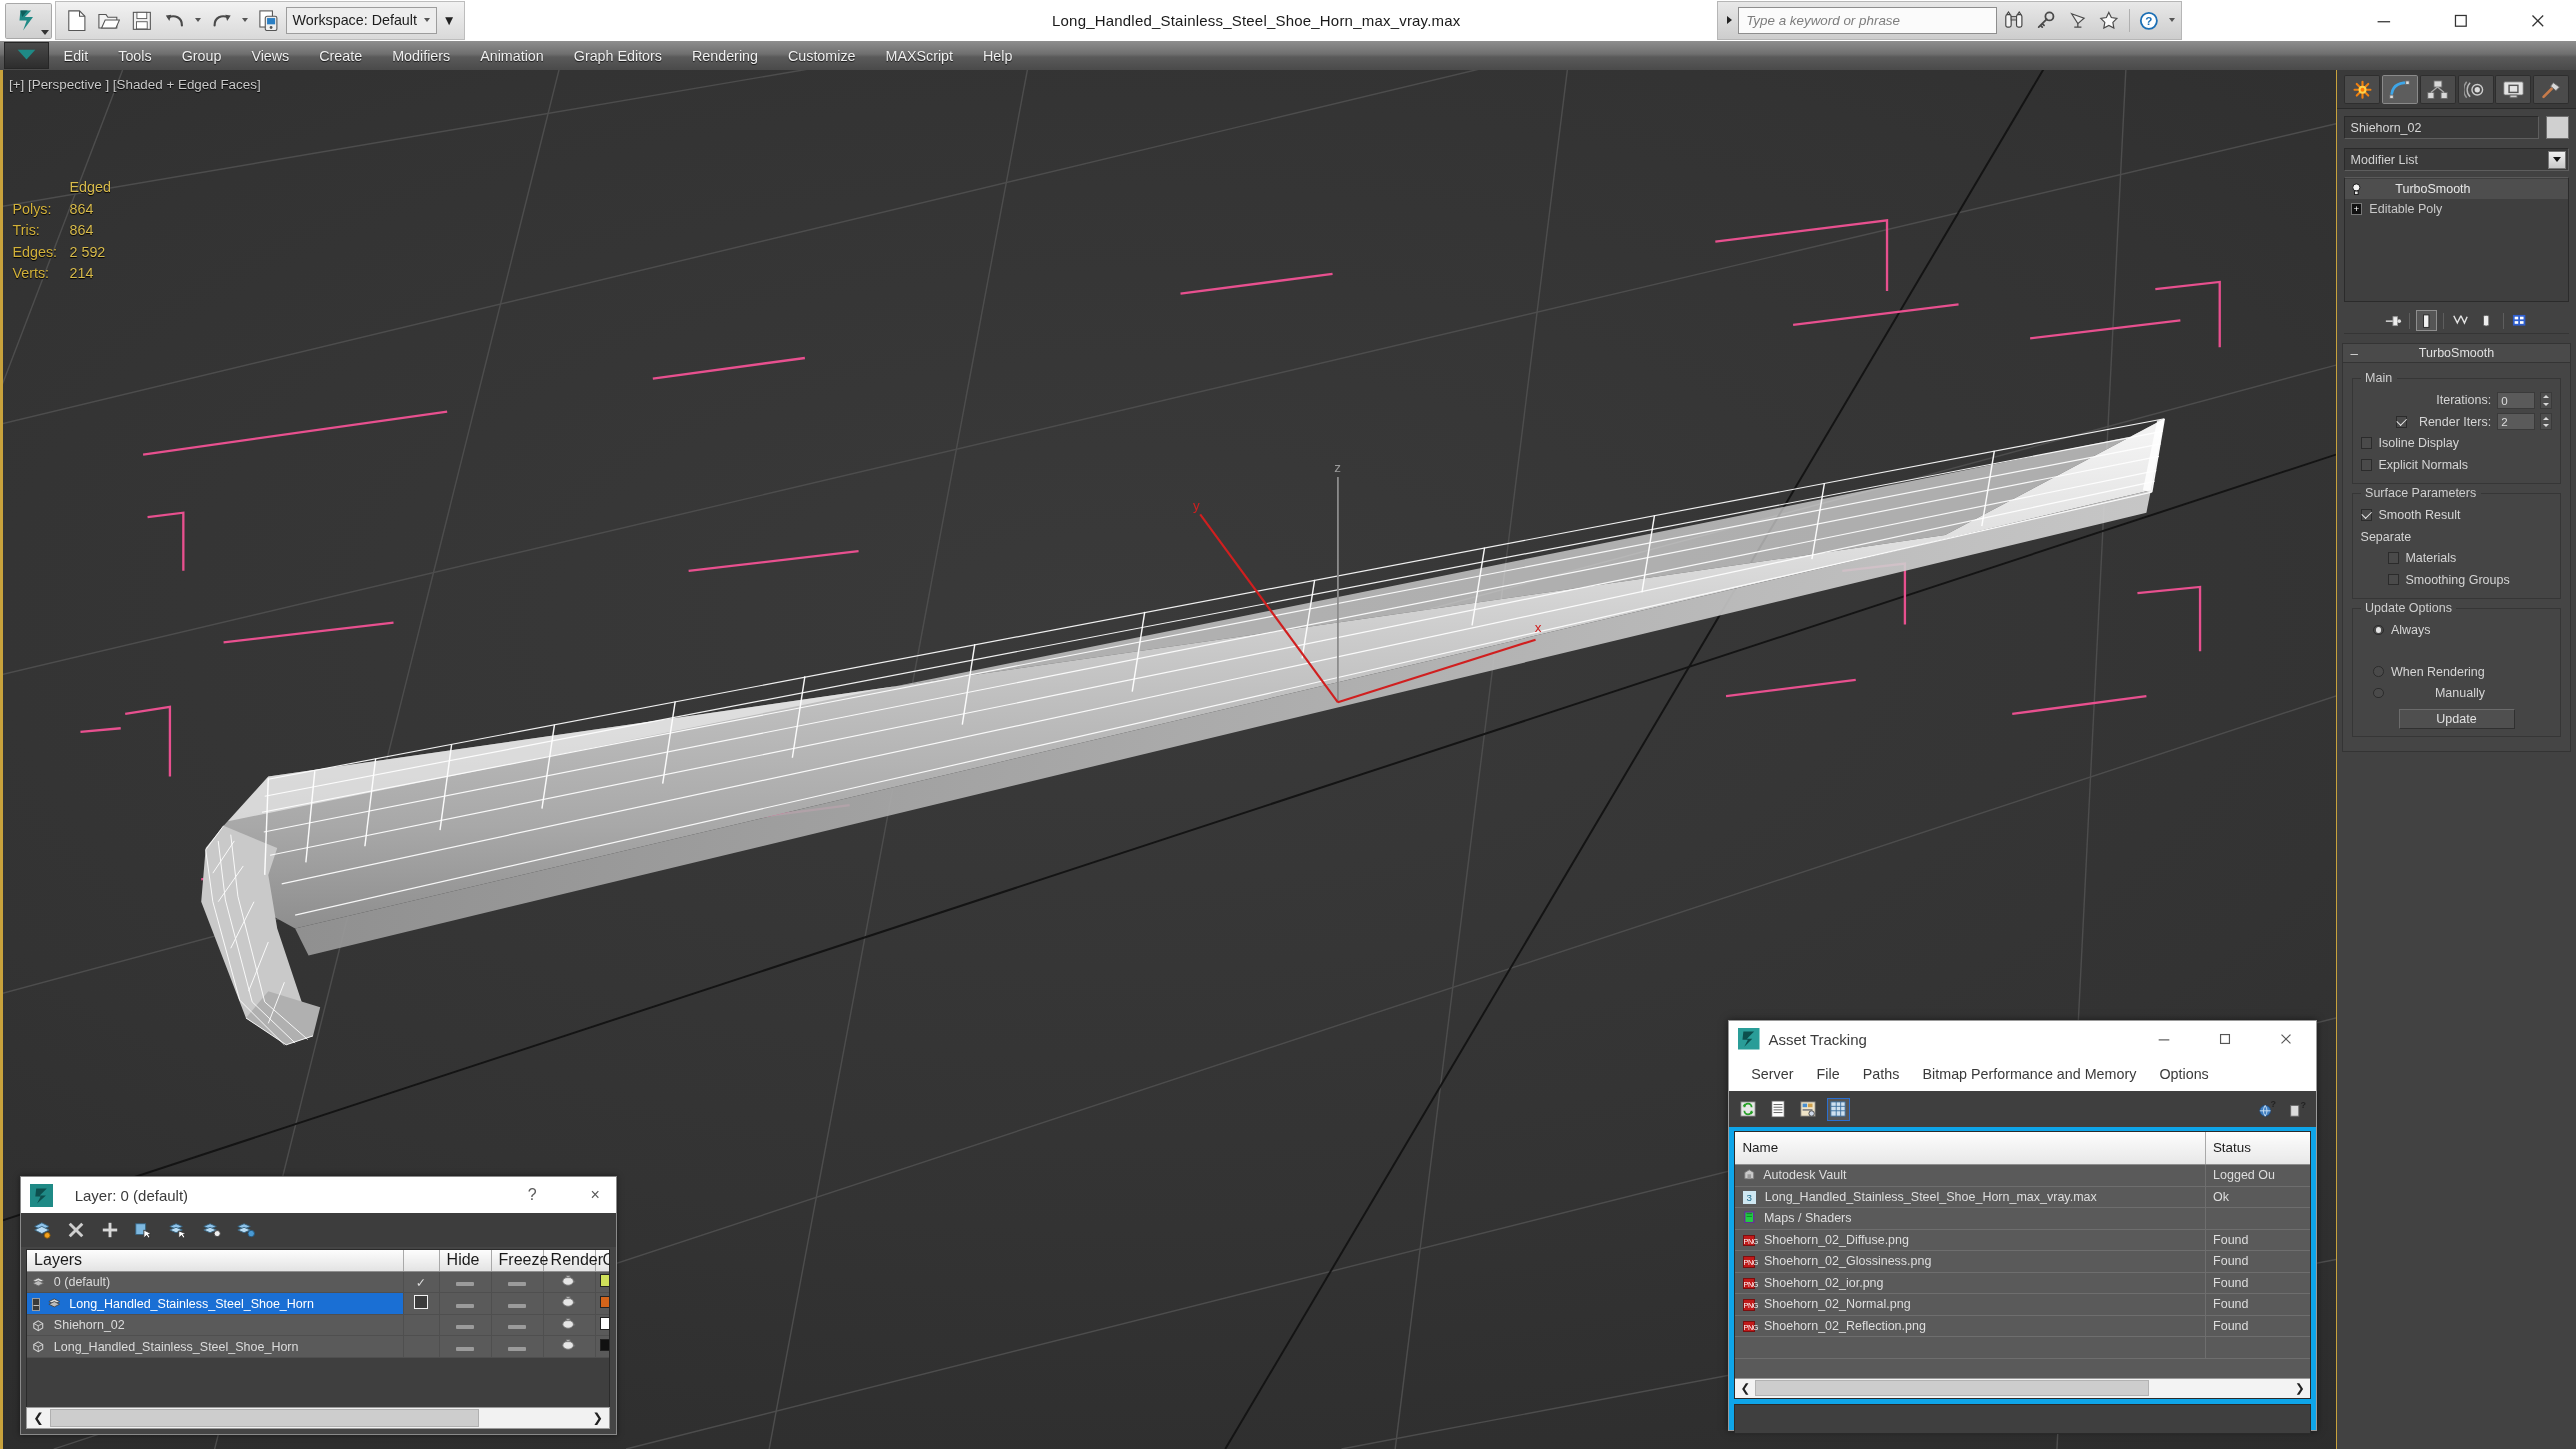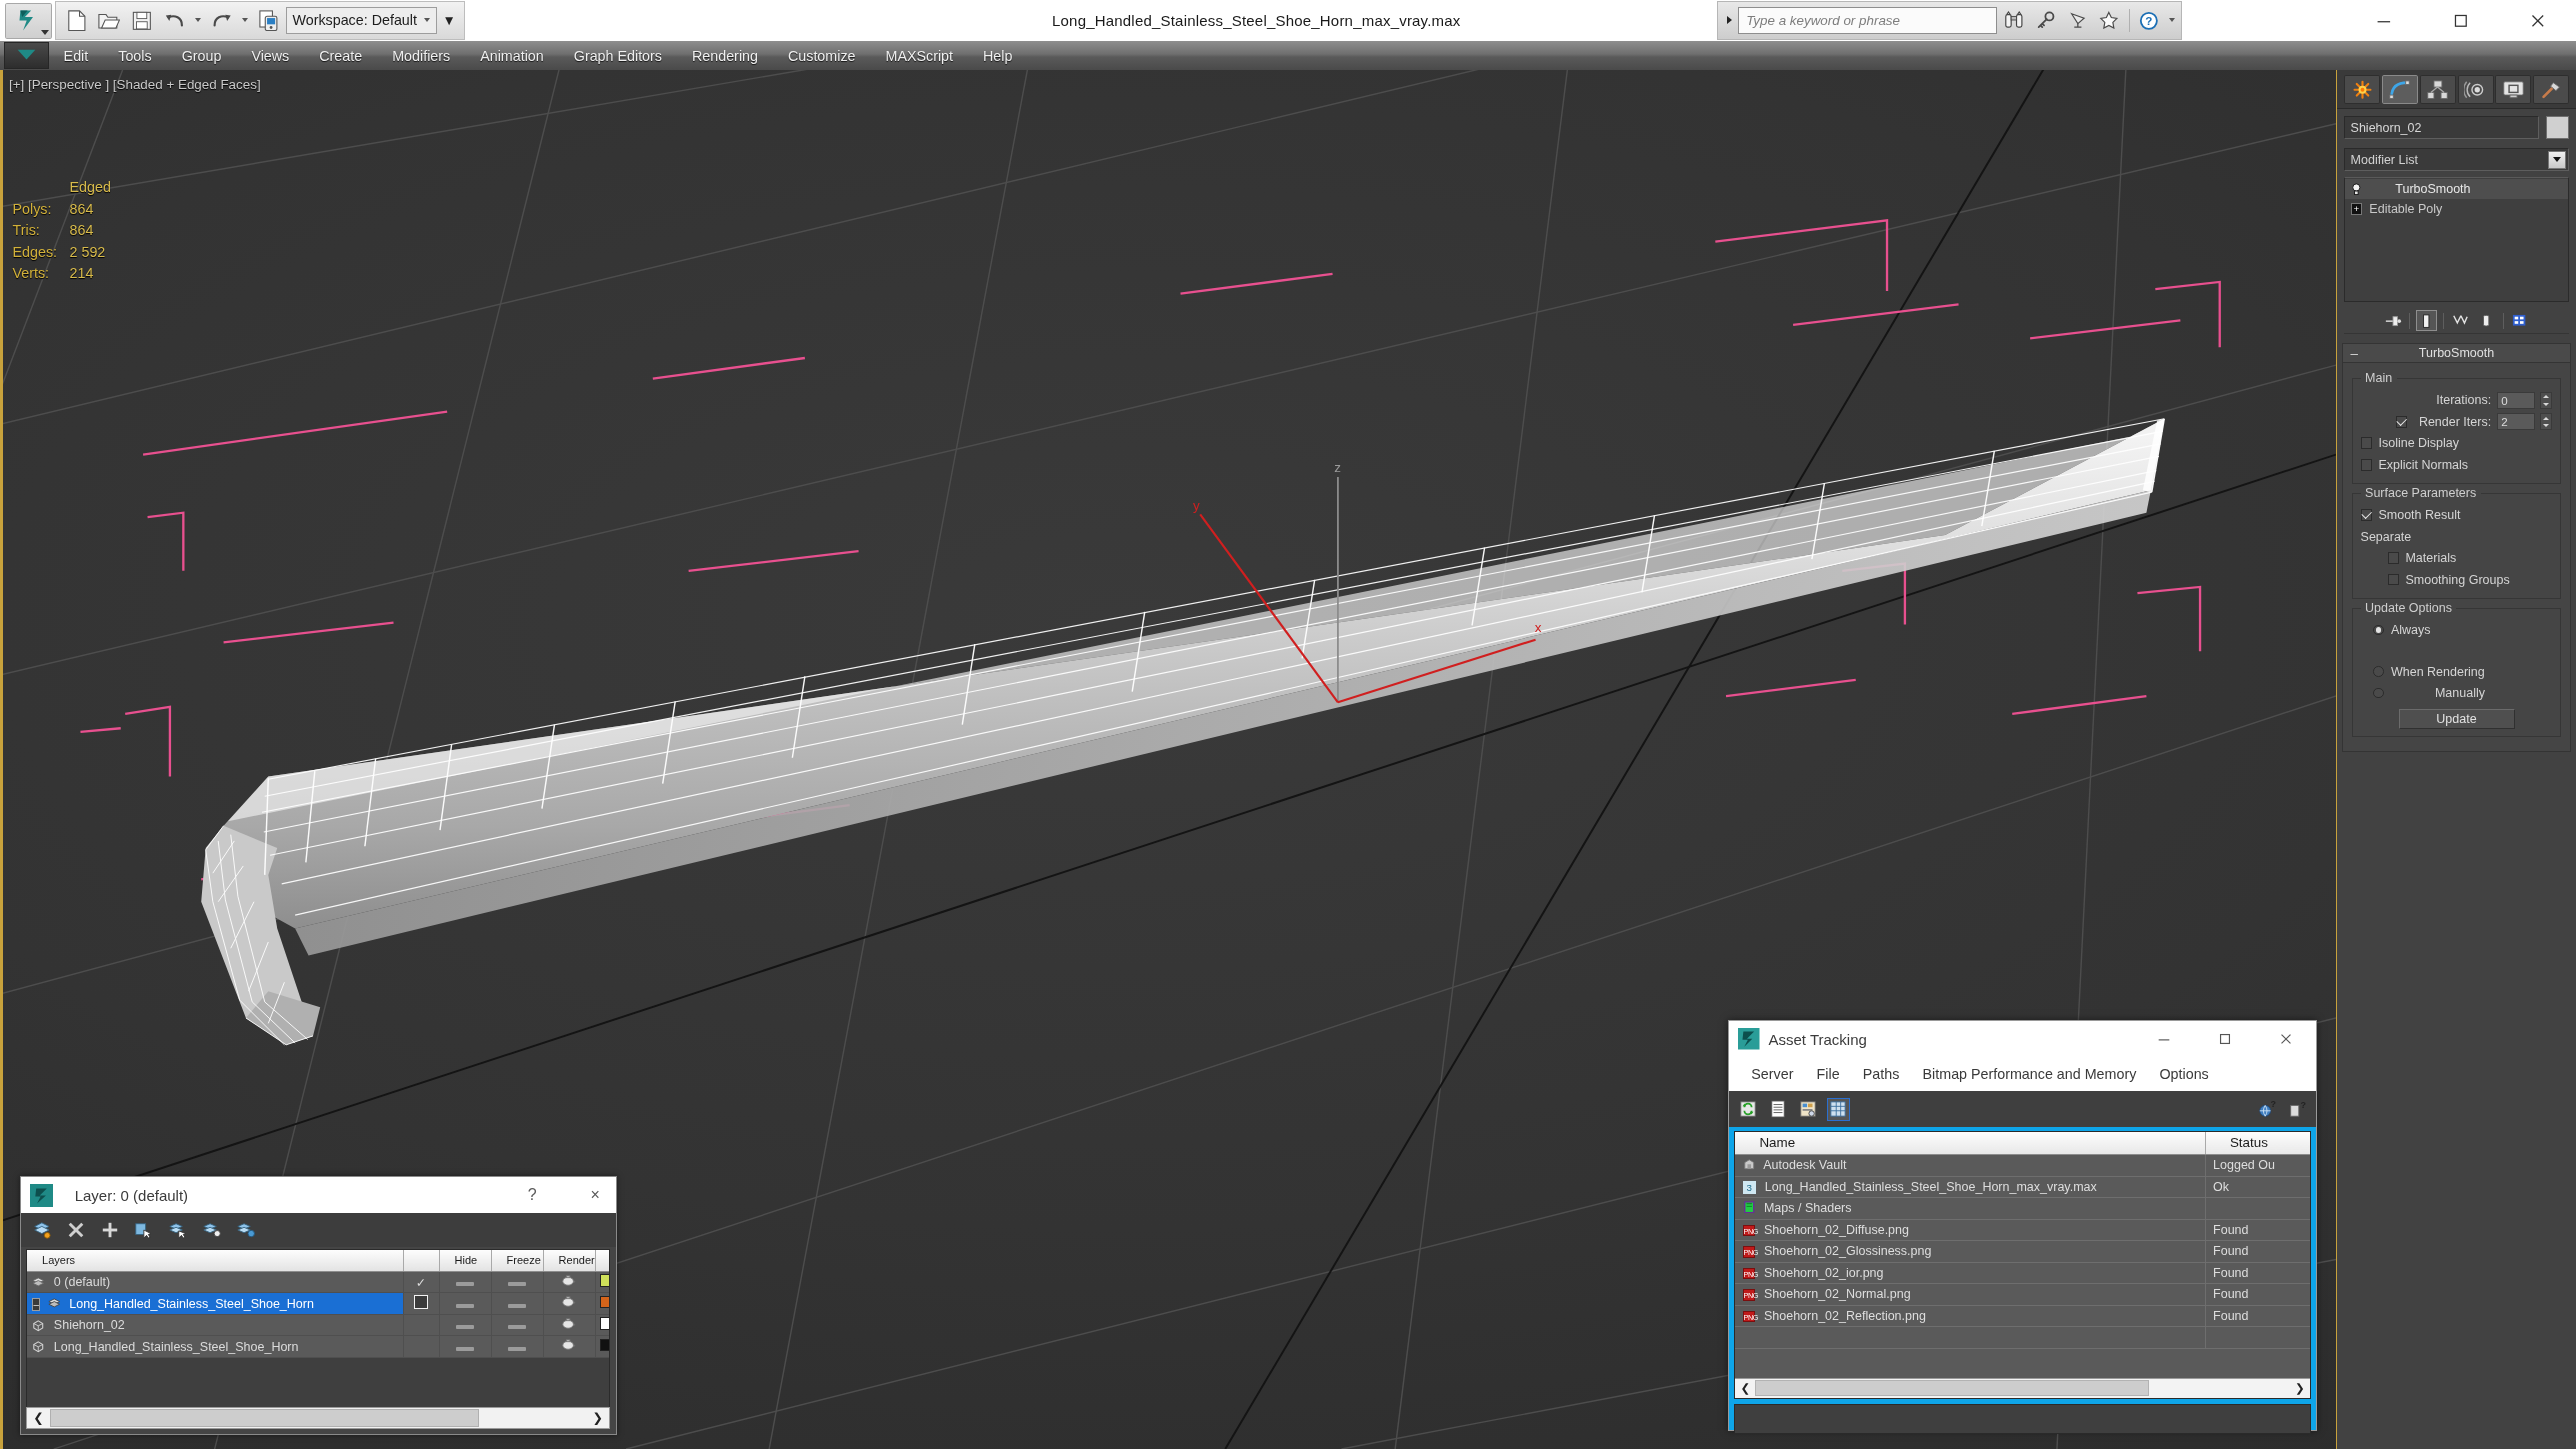--- a/index.html
+++ b/index.html
@@ -253,21 +253,21 @@
   }
   .ld-title .spacer { margin-left:auto; }
   .ld-help, .ld-close { width:41px;height:36px;display:flex;align-items:center;justify-content:center;color:#5a5a5a;font-size:16px;}
   .ld-toolbar { height:34px; background:#3d3d3d; display:flex; align-items:center; padding-left:10.7px; gap:12.5px; }
   .ld-tb-btn { width:21.5px; height:21.5px; display:flex;align-items:center;justify-content:center;}
   .ld-listwrap { margin: 1.8px 5.4px 0 5.4px; background:#f0f0f0; border:0.9px solid #2b2b2b; height: 170px; position:relative; overflow:hidden;}
   .ld-table { width:100%; border-collapse:collapse; table-layout:fixed; }
   .ld-table th {
     background: linear-gradient(180deg,#fdfdfd,#e3e3e3);
     border-right:0.9px solid #a9a9a9; border-bottom:0.9px solid #8d8d8d;
-    font-size:11px; font-weight:normal; color:#1a1a1a; height:21.5px; text-align:left; padding-left:15px;
+    font-size:16px; font-weight:normal; color:#1a1a1a; height:21.5px; text-align:left; padding-left:7px;
   }
   .ld-table td {
     height:21.5px; font-size:12.5px; color:#dcdcdc; padding-left:5.4px;
     border-bottom:0.9px solid #4f4f4f; border-right:0.9px solid #4f4f4f;
     background:#5a5a5a; white-space:nowrap; overflow:hidden;
   }
   .ld-table tr.sel td.nm { background:#1a6fd4; color:#ffffff; }
   .ld-table td.ctr { text-align:center; padding-left:0; }
   .ld-fill td { background:#3f3f3f; border-right-color:#3f3f3f; border-bottom-color:#3f3f3f;}
   .tree-ind1 { padding-left: 18px; }
@@ -293,21 +293,21 @@
   .at-menubar { height:34px; background:#ffffff; display:flex; align-items:center; padding-left:10.7px; gap: 0; }
   .at-menu { font-size:14.3px; color:#3a3a3a; padding: 0 11.6px; height:34px; display:flex;align-items:center;}
   .at-toolbar { height:36px; background:#3f3f3f; display:flex; align-items:center; padding: 0 7.2px; gap:7.2px; }
   .at-tb-btn { width:23px;height:23px;display:flex;align-items:center;justify-content:center;}
   .at-tb-btn.active { border:0.9px solid #2a6fd0; background:#565656; }
   .at-listwrap { margin: 3.6px 5.4px 0 5.4px; border:0.9px solid #2a2a2a; background:#5a5a5a; height: 268px; position:relative; overflow:hidden;}
   .at-table { width:100%; border-collapse:collapse; table-layout:fixed; }
   .at-table th {
     background: linear-gradient(180deg,#fdfdfd,#e8e8e8);
     border-right:0.9px solid #a9a9a9; border-bottom:0.9px solid #8d8d8d;
-    font-size:13.4px; font-weight:normal; color:#1a1a1a; height:23px; text-align:left; padding-left:24px;
+    font-size:13.4px; font-weight:normal; color:#1a1a1a; height:33px; text-align:left; padding-left:7px;
   }
   .at-table td {
     height:21.5px; font-size:12.5px; color:#dedede; padding-left:7.2px;
     border-bottom:0.9px solid #6e6e6e; border-right:0.9px solid #6e6e6e;
     background:#5a5a5a; white-space:nowrap; overflow:hidden;
   }
   .at-table td .ic { display:inline-block; vertical-align:middle; margin-right:5.4px; }
   .at-table tr.blank td { background:#5a5a5a; }
   .at-ind1 { padding-left:21.5px; }
   .at-ind2 { padding-left:39px; }

